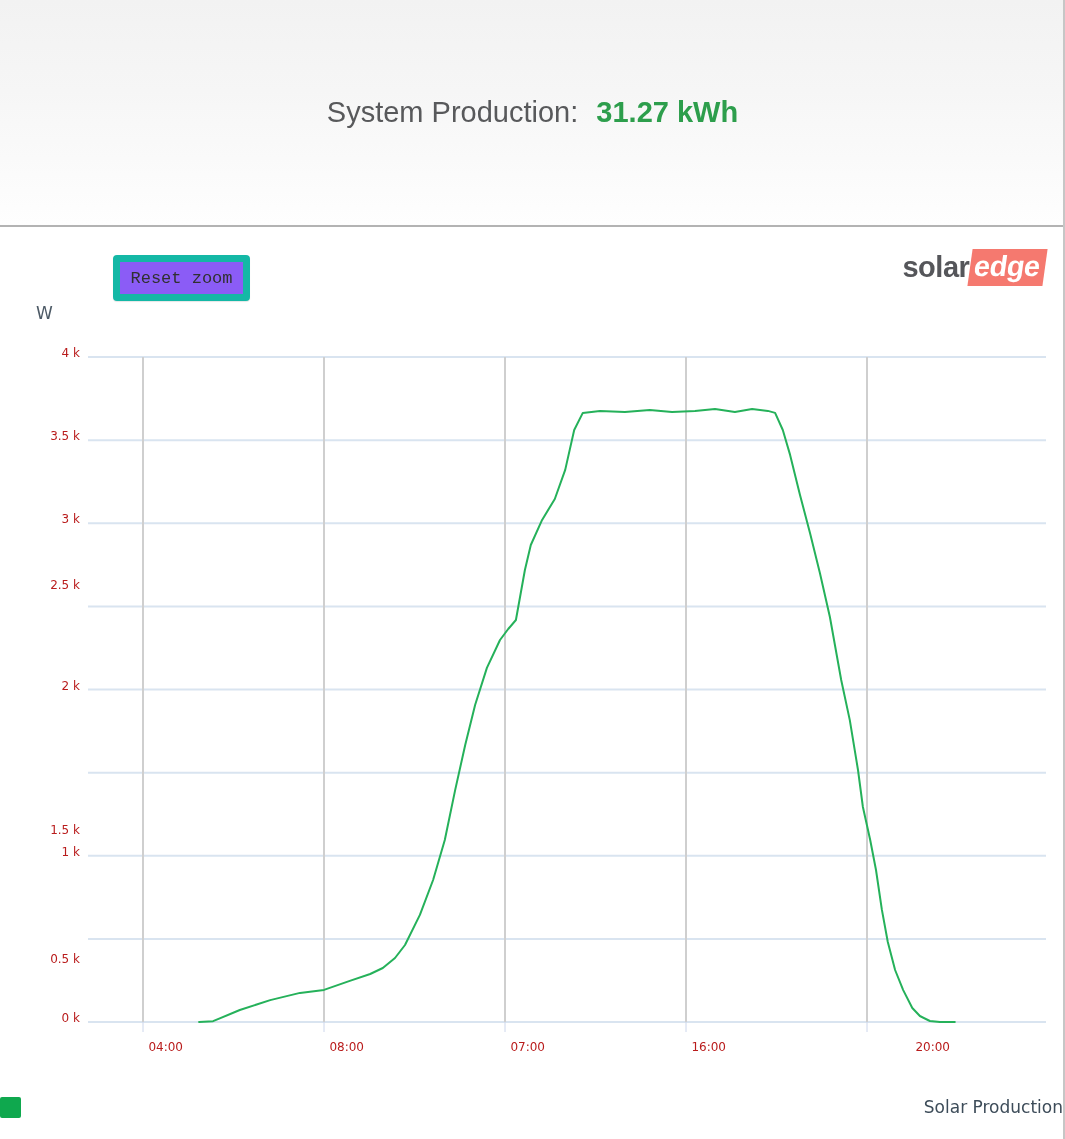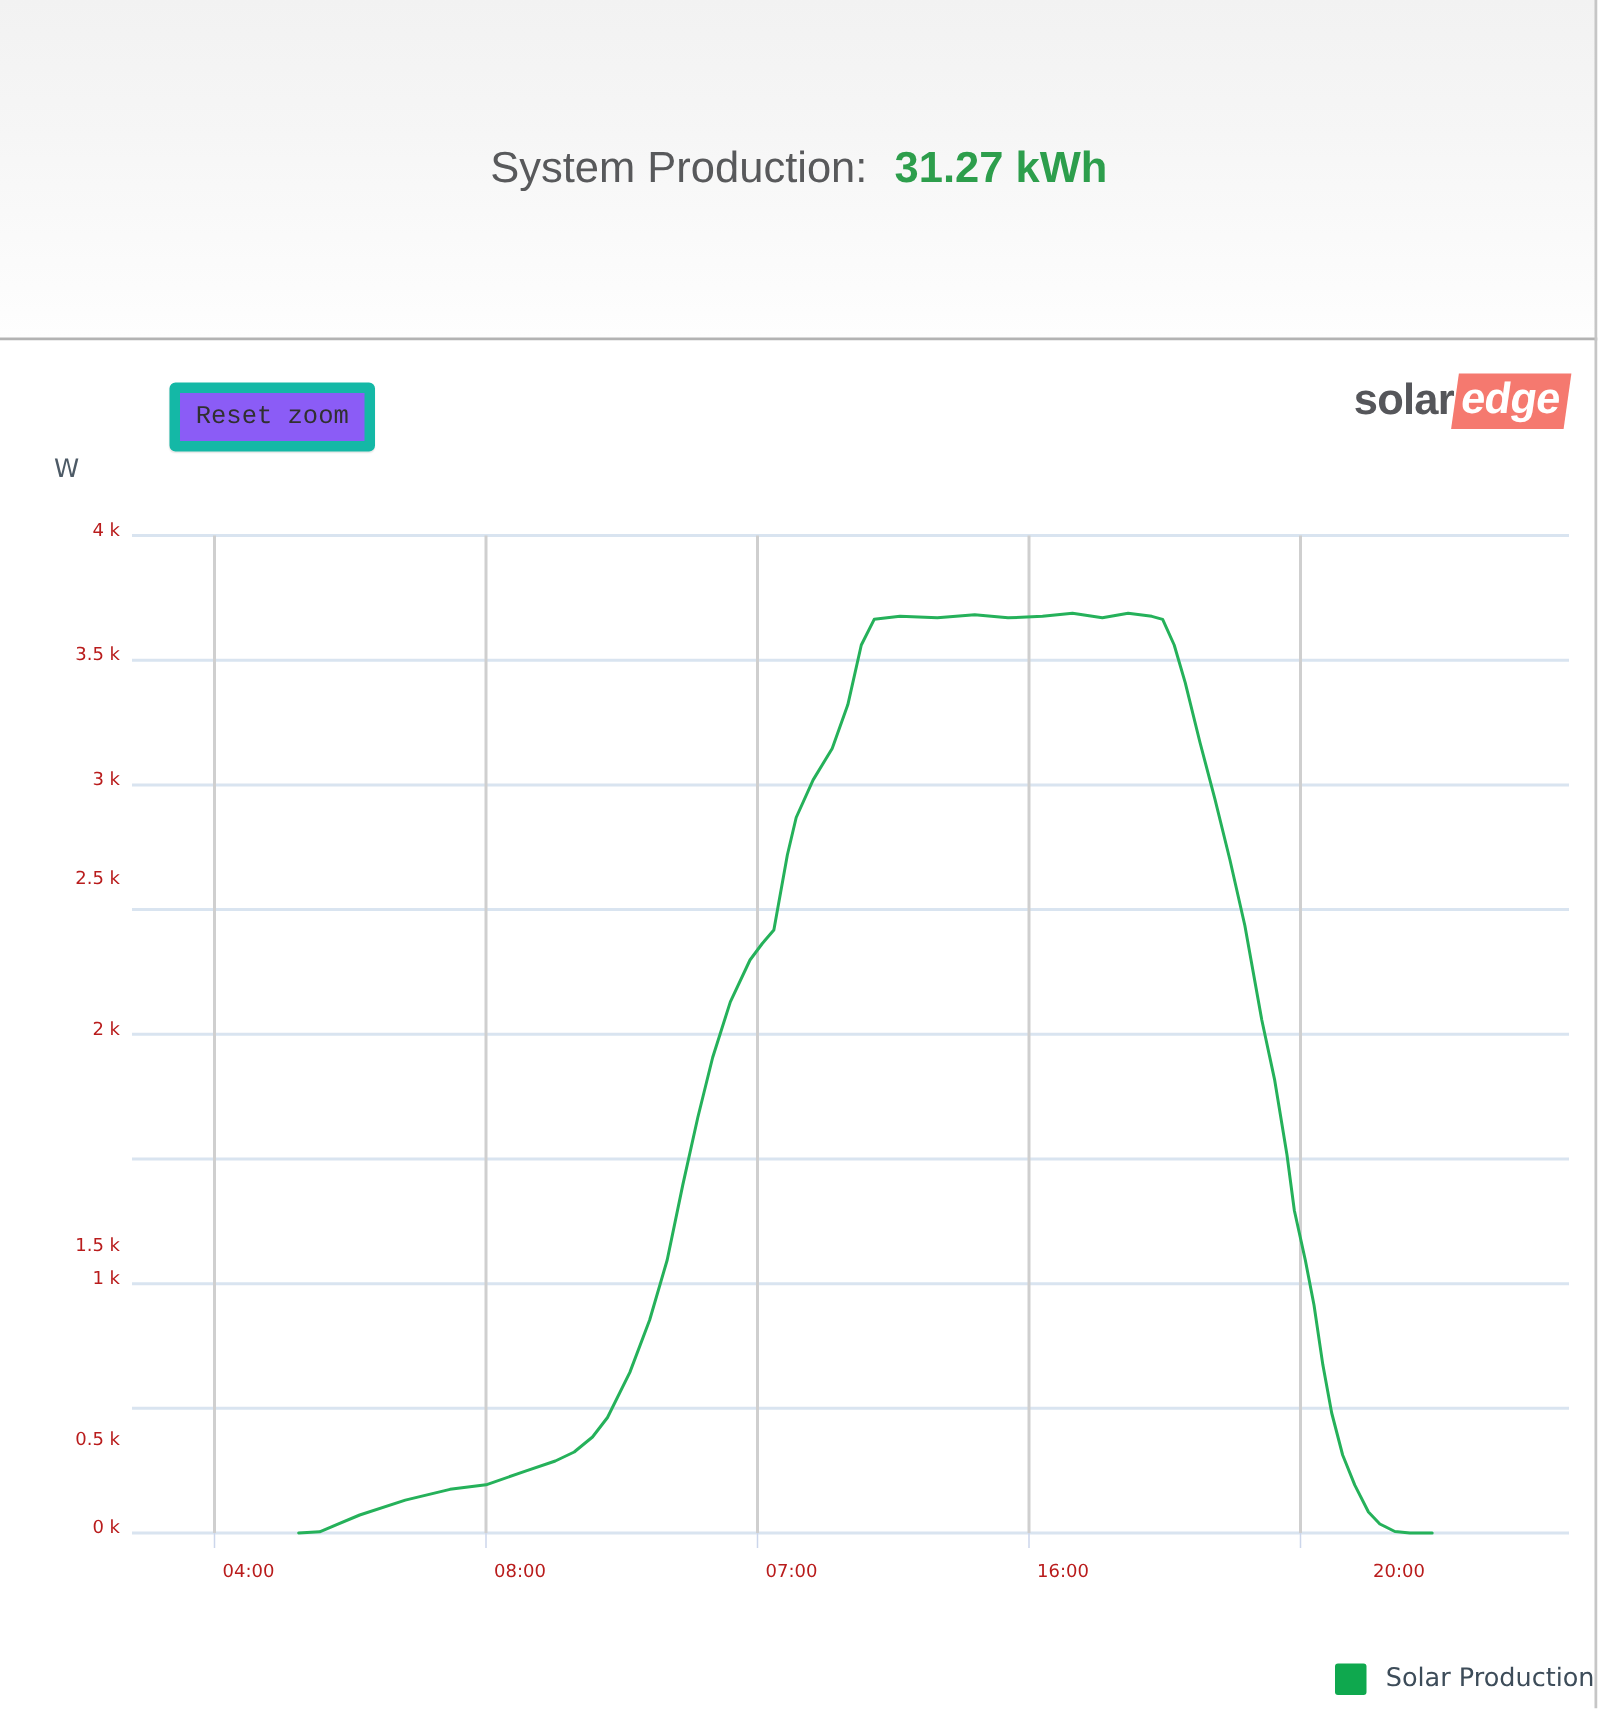--- a/index.html
+++ b/index.html
@@ -52,23 +52,22 @@
     font-size:17px; color:#4d5a66;
   }
 
   .axis-label { position:absolute; font-size:12px; color:#b91c1c; white-space:nowrap; }
   .y-label { text-align:right; width:60px; }
   .x-label { text-align:right; width:80px; }
 
   
   .legend {
     position:absolute; left:0; right:0; top:868px; height:24px;
-    display:flex; align-items:center; justify-content:flex-end; gap:13px;
+    display:flex; align-items:center; justify-content:space-between; gap:13px;
     cursor:pointer;
-    margin-top:12px;
   }
   .legend-swatch { width:21px; height:21px; border-radius:2px; }
   .legend-label { font-size:17px; color:#3d4c59; }
 </style>
 </head>
 <body>
 
 <div id="app">
 
   <div class="header-band">

